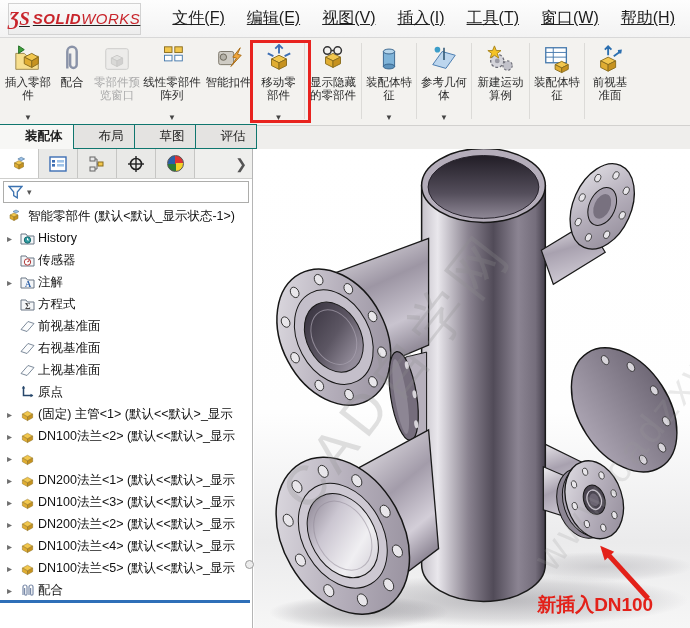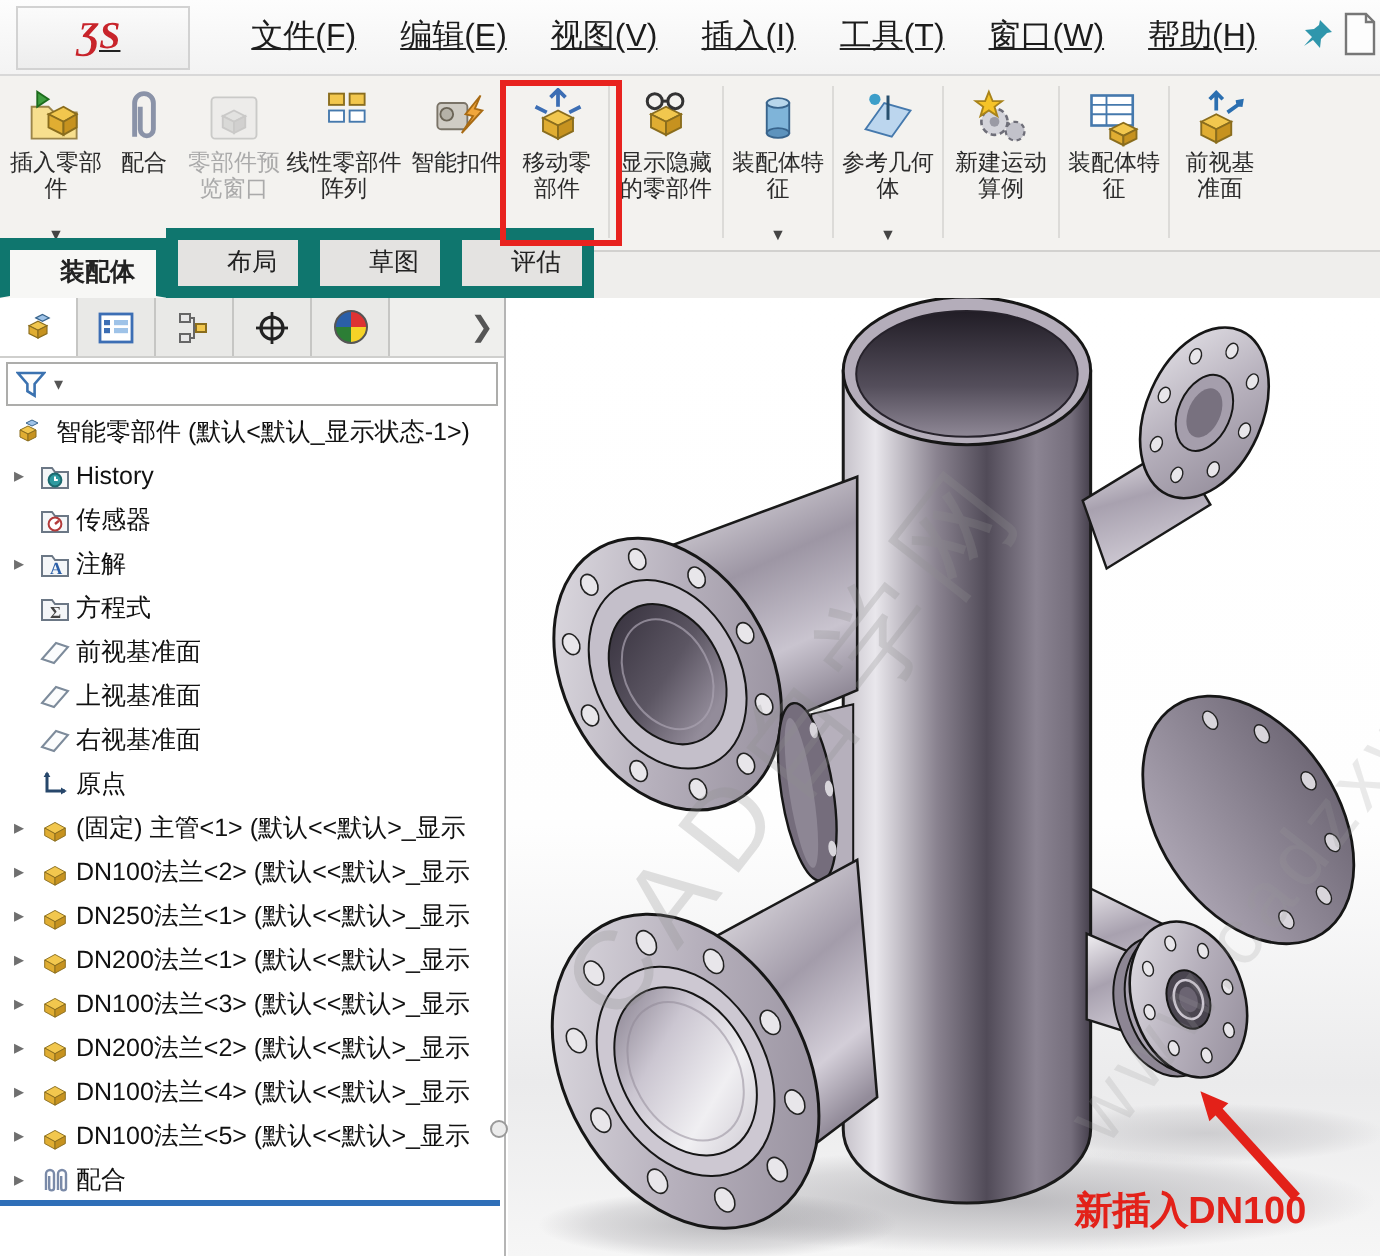--- a/index.html
+++ b/index.html
@@ -29,21 +29,21 @@
   .tbtn{display:flex;flex-direction:column;align-items:center;padding:2px 1px 0 1px;height:82px;position:relative;}
   .tbtn .ticon32{height:32px;display:flex;align-items:center;justify-content:center;}
   .tbtn .tlabel{font-size:11.5px;line-height:13px;text-align:center;color:#2b2b2b;margin-top:1px;}
   .tbtn.disabled .tlabel{color:#aaa;}
   .tbtn.disabled .ticon32{opacity:.45;filter:grayscale(1);}
   .tbtn .tcaret{font-size:8px;color:#444;height:10px;margin-top:auto;}
   .tsep{width:1px;height:76px;background:#dcdbd8;margin:2px 2px 0 2px;}
   .hlbox{position:absolute;left:250px;top:2px;width:61px;height:83px;border:3px solid #e8231f;z-index:5;pointer-events:none;}
   
   .tabrow{position:absolute;left:0;top:126px;width:690px;height:23px;background:#efeeec;display:flex;align-items:flex-end;}
-  .ctab{min-width:56px;padding:3px 10px 3px 25px;font-size:12.5px;text-align:center;border:6px solid #0f766e;
+  .ctab{min-width:56px;padding:3px 10px 3px 25px;font-size:12.5px;text-align:center;border:1px solid #0f766e;
     background:#e4e3e1;color:#222;margin-left:-1px;}
   .ctab.active{background:#f7f7f5;border-bottom:1px solid #f7f7f5;font-weight:bold;}
   
   .panel{position:absolute;left:0;top:149px;width:253px;height:479px;background:#fff;border-right:1px solid #b5b5b5;}
   .mgrtabs{position:absolute;left:0;top:0;width:100%;height:30px;background:#efefed;display:flex;align-items:stretch;border-bottom:1px solid #cfcfcd;}
   .mtab{width:39px;display:flex;align-items:center;justify-content:center;border-right:1px solid #c6c6c4;background:#e9e9e7;}
   .mtab.active{background:#ffffff;}
   .mtab-exp{margin-left:auto;width:22px;display:flex;align-items:center;justify-content:center;color:#555;font-size:14px;}
   .filterbox{position:absolute;left:3px;top:32px;width:246px;height:22px;border:1px solid #adadab;background:#fff;display:flex;align-items:center;padding-left:4px;gap:2px;}
   .tree{position:absolute;left:0;top:56px;width:100%;}
@@ -61,20 +61,21 @@
     background:linear-gradient(180deg,#ffffff 0%,#fefefe 55%,#ebebec 82%,#f6f6f6 100%);overflow:hidden;}
   .ball{width:17px;height:17px;border-radius:50%;border:1px solid #555;
     background:conic-gradient(#d33 0 25%,#f5d327 25% 50%,#2c7e35 50% 75%,#2b5fa8 75% 100%);}
 </style>
 </head>
 <body>
 
 <div class="menubar">
   <div class="logo">
     <span class="logo-mark">ƷS</span>
+    <span class="logo-text"><b>SOLID</b><span>WORKS</span></span>
   </div>
   <div class="menu-items">
     <span class="menu-item">文件(F)</span>
     <span class="menu-item">编辑(E)</span>
     <span class="menu-item">视图(V)</span>
     <span class="menu-item">插入(I)</span>
     <span class="menu-item">工具(T)</span>
     <span class="menu-item">窗口(W)</span>
     <span class="menu-item">帮助(H)</span>
   </div>
@@ -391,31 +392,31 @@
       <span class="tlb">前视基准面</span>
     </div>
 
     <div class="trow">
       <span class="arr empty">▸</span>
       <span class="tic">
         <svg width="15" height="14" viewBox="0 0 15 14">
             <polygon points="1,10.5 8,2.5 14,4.5 7,12.5" fill="#fbfcfd" stroke="#7d8b9b"></polygon>
           </svg>
       </span>
-      <span class="tlb">上视基准面</span>
+      <span class="tlb">右视基准面</span>
     </div>
 
     <div class="trow">
       <span class="arr empty">▸</span>
       <span class="tic">
         <svg width="15" height="14" viewBox="0 0 15 14">
             <polygon points="1,10.5 8,2.5 14,4.5 7,12.5" fill="#fbfcfd" stroke="#7d8b9b"></polygon>
           </svg>
       </span>
-      <span class="tlb">右视基准面</span>
+      <span class="tlb">上视基准面</span>
     </div>
 
     <div class="trow">
       <span class="arr empty">▸</span>
       <span class="tic">
         <svg width="15" height="14" viewBox="0 0 15 14">
             <path d="M3.5 1.5 V10.5 H12.5" fill="none" stroke="#27476b" stroke-width="1.5"></path>
             <path d="M1.8 3.5 L3.5 0.8 L5.2 3.5 Z" fill="#27476b"></path>
             <path d="M10.5 8.8 L13.4 10.5 L10.5 12.2 Z" fill="#27476b"></path>
           </svg>
@@ -449,21 +450,20 @@
 
     <div class="trow">
       <span class="arr">▸</span>
       <span class="tic">
         <svg width="15" height="15" viewBox="0 0 32 32">
             <polygon points="5,15 16,9 27,15 16,21" fill="#f2c74e" stroke="#8a6d1d"></polygon>
             <polygon points="5,15 5,23 16,29 16,21" fill="#e0ad32" stroke="#8a6d1d"></polygon>
             <polygon points="27,15 27,23 16,29 16,21" fill="#c6921f" stroke="#8a6d1d"></polygon>
           </svg>
       </span>
-      <span class="tlb">DN250法兰&lt;1&gt; (默认&lt;&lt;默认&gt;_显示</span>
     </div>
 
     <div class="trow">
       <span class="arr">▸</span>
       <span class="tic">
         <svg width="15" height="15" viewBox="0 0 32 32">
             <polygon points="5,15 16,9 27,15 16,21" fill="#f2c74e" stroke="#8a6d1d"></polygon>
             <polygon points="5,15 5,23 16,29 16,21" fill="#e0ad32" stroke="#8a6d1d"></polygon>
             <polygon points="27,15 27,23 16,29 16,21" fill="#c6921f" stroke="#8a6d1d"></polygon>
           </svg>

